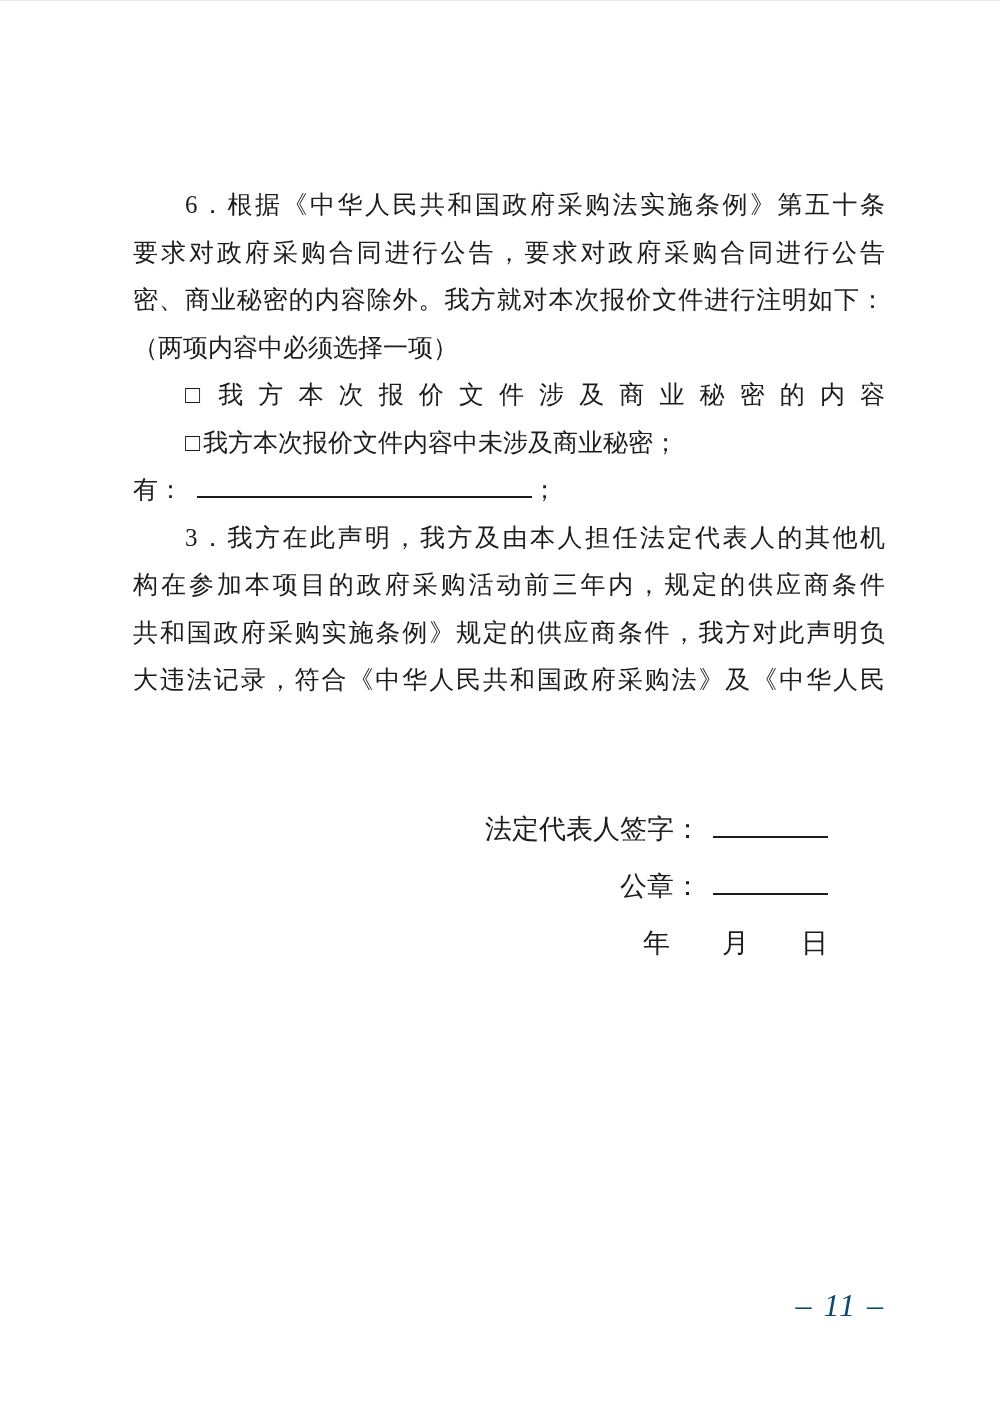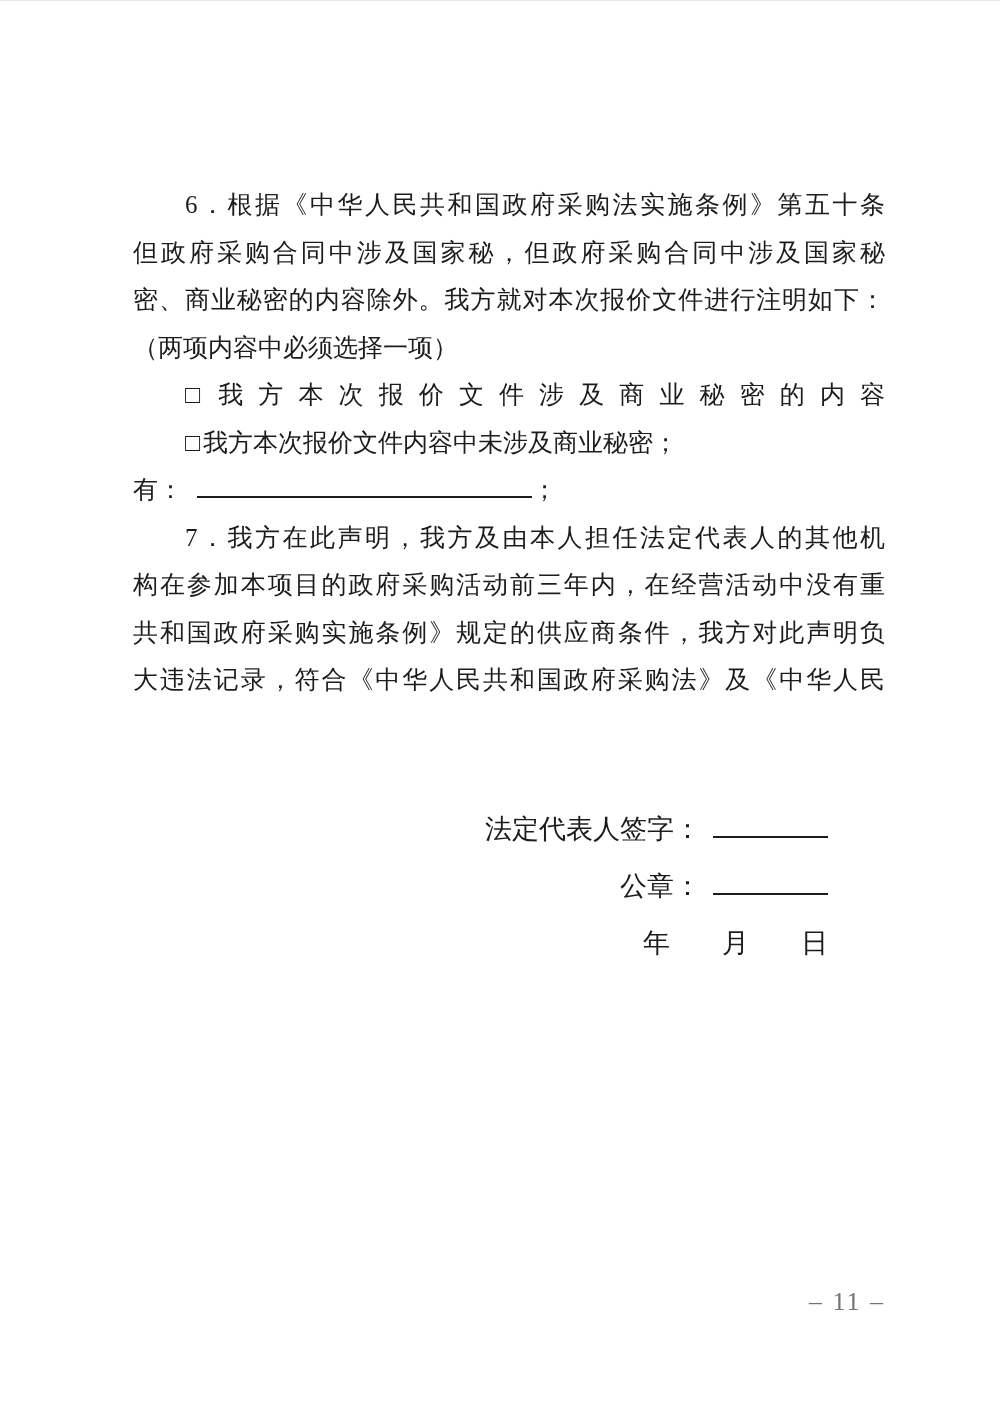--- a/index.html
+++ b/index.html
@@ -55,50 +55,51 @@
   }
   .date-line {
     display: flex;
     justify-content: flex-end;
     gap: 52px;
   }
   .pagenum {
     position: absolute;
     top: 1286px;
     right: 115px;
-    font-size: 26px;
+    font-size: 32px;
     letter-spacing: 2px;
-    color: #737373;
+    color: #0c4a6e;
+    font-style: italic;
   }
 </style>
 </head>
 <body>
 
 <div class="page">
 
   <div class="content">
     <div class="line jl ind">6．根据《中华人民共和国政府采购法实施条例》第五十条</div>
-    <div class="line jl">但政府采购合同中涉及国家秘，但政府采购合同中涉及国家秘</div>
+    <div class="line jl">要求对政府采购合同进行公告，要求对政府采购合同进行公告</div>
     <div class="line jl">密、商业秘密的内容除外。我方就对本次报价文件进行注明如下：</div>
     <div class="line">（两项内容中必须选择一项）</div>
 
     <div class="line jl ind">
       <span class="cbx">□</span><span>我方本次报价文件涉及商业秘密的内容</span>
     </div>
 
     <div class="line ind">
       <span class="cbx">□</span><span>我方本次报价文件内容中未涉及商业秘密；</span>
     </div>
 
     <div class="line">
       <span>有：</span><span class="blank blank-wide"></span><span>；</span>
     </div>
 
-    <div class="line jl ind">7．我方在此声明，我方及由本人担任法定代表人的其他机</div>
-    <div class="line jl">构在参加本项目的政府采购活动前三年内，在经营活动中没有重</div>
+    <div class="line jl ind">3．我方在此声明，我方及由本人担任法定代表人的其他机</div>
+    <div class="line jl">构在参加本项目的政府采购活动前三年内，规定的供应商条件</div>
     <div class="line jl">共和国政府采购实施条例》规定的供应商条件，我方对此声明负</div>
     <div class="line jl">大违法记录，符合《中华人民共和国政府采购法》及《中华人民</div>
   </div>
 
   <div class="sig">
     <div class="sig-line">
       <span>法定代表人签字：</span><span class="blank blank-sig"></span>
     </div>
     <div class="sig-line">
       <span>公章：</span><span class="blank blank-sig"></span>

